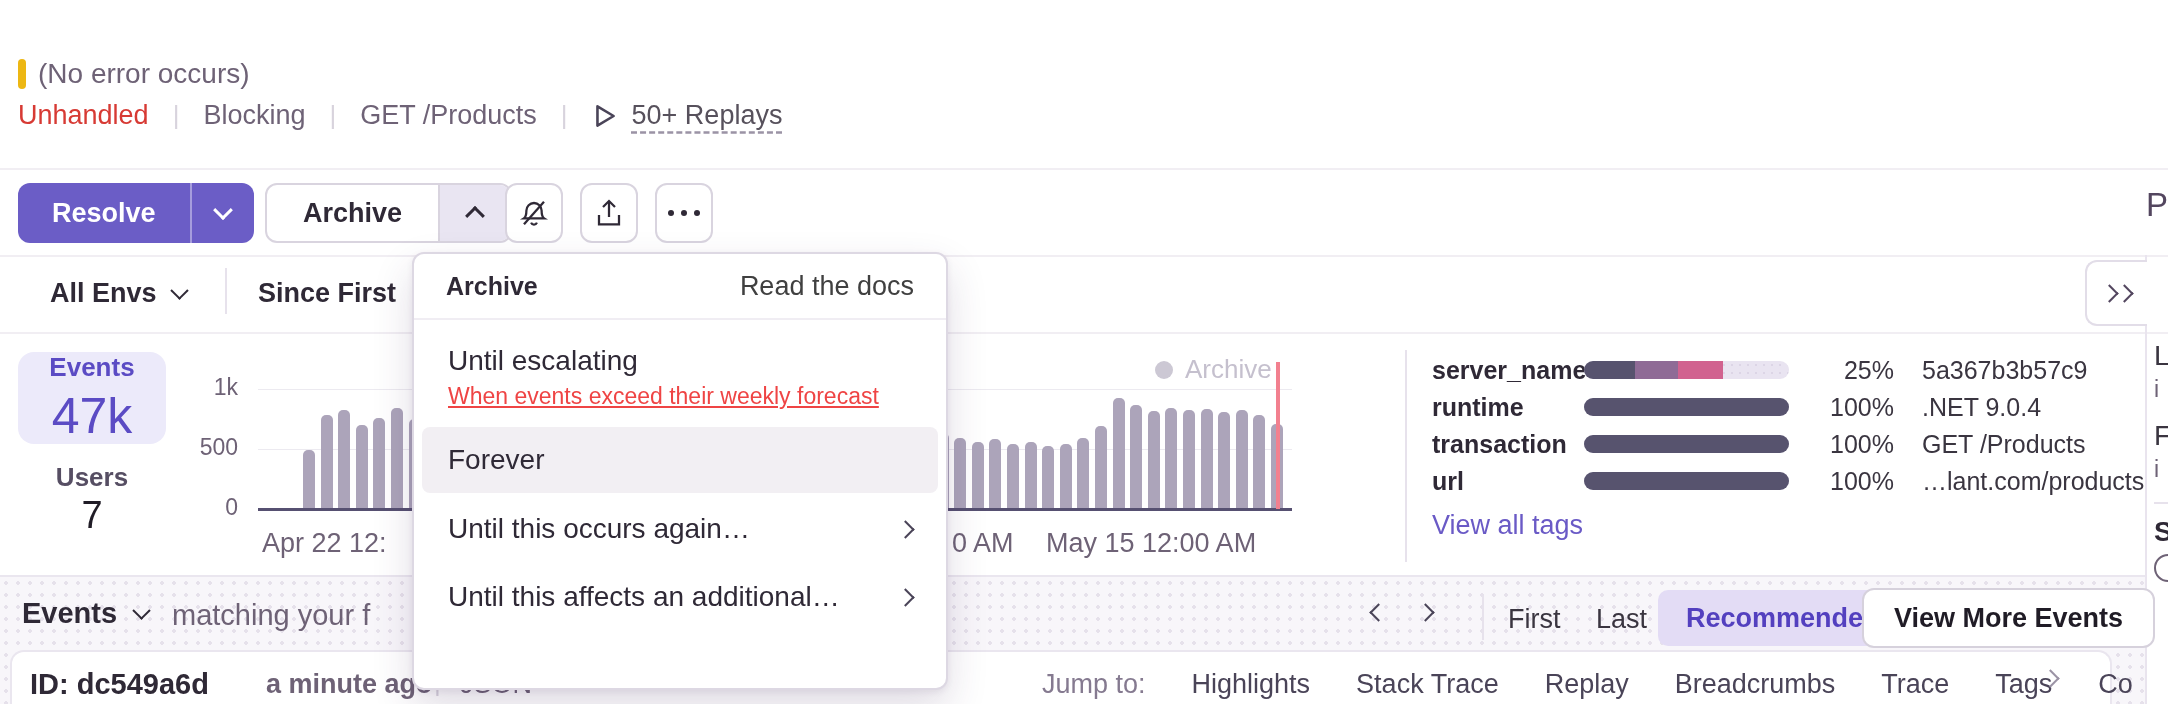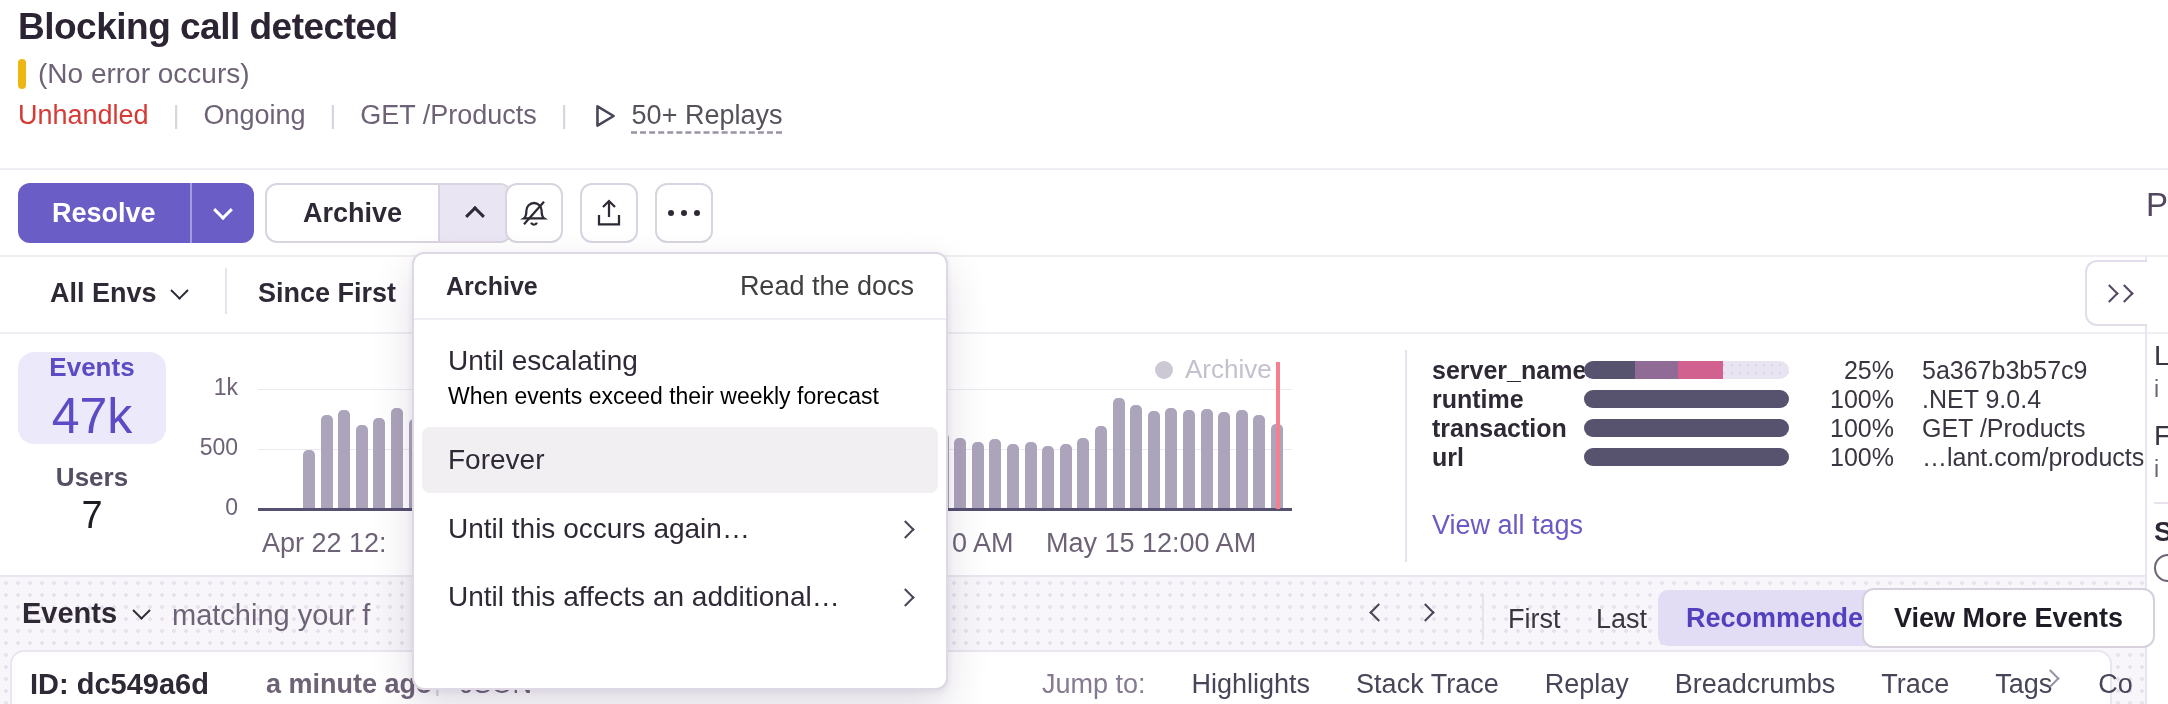--- a/index.html
+++ b/index.html
@@ -77,21 +77,21 @@
   .chart-area { left:258px; top:350px; width:1034px; height:159px; }
   .bar { position:absolute; bottom:0; width:12px; background:#aca4ba; border-radius:5px 5px 0 0; }
   .baseline { left:258px; top:508px; width:1034px; height:3px; background:#565071; }
   .xtick { top:528px; font-size:27px; color:#6e6276; white-space:nowrap; }
   .legend { left:1155px; top:354px; display:flex; align-items:center; gap:12px; color:#c5c0ce; font-size:26px; }
   .legend .dot { width:18px; height:18px; border-radius:50%; background:#ccc8d4; }
   .release-line { left:1276px; top:362px; width:4px; height:147px; background:#f2808f; }
 
   
   .tags-div { left:1405px; top:350px; height:212px; }
-  .tags { left:1432px; top:356px; display:flex; flex-direction:column; gap:1px; }
+  .tags { left:1432px; top:356px; display:flex; flex-direction:column; gap:9px; }
   .tag-row { display:flex; align-items:center; height:28px; }
   .tag-key { width:152px; font-size:25px; font-weight:700; color:#2f2936; }
   .tag-track { position:relative; width:205px; height:18px; border-radius:9px; background:#e9e4f1; overflow:hidden;
     background-image:radial-gradient(circle, #dcd5e6 1.3px, transparent 1.3px); background-size:8px 8px; }
   .seg { position:absolute; top:0; bottom:0; }
   .seg.dotted { background-image:radial-gradient(circle, rgba(255,255,255,.45) 1.3px, transparent 1.3px); background-size:7px 7px; }
   .tag-pct { width:95px; text-align:right; font-size:25px; color:#3a3540; margin-left:10px; }
   .tag-val { margin-left:28px; font-size:25px; color:#3a3540; white-space:nowrap; }
   .view-all { left:1432px; top:510px; font-size:27px; color:#6a5ac6; }
 
@@ -120,38 +120,37 @@
 
   
   .menu { left:412px; top:252px; width:536px; height:438px; background:#fff; border:2px solid #ddd8e3; border-radius:12px;
     box-shadow:0 18px 40px rgba(60,40,90,.16), 0 2px 6px rgba(60,40,90,.08); z-index:60; }
   .menu-head { height:66px; display:flex; align-items:center; justify-content:space-between; padding:0 32px; border-bottom:2px solid #f0edf3; }
   .menu-title { font-size:25px; font-weight:700; color:#2f2936; }
   .menu-docs { font-size:27px; color:#404040; }
   .menu-items { padding:12px 8px; }
   .mi { padding:13px 26px; border-radius:8px; }
   .mi .t { font-size:28px; color:#2f2936; }
-  .mi .sub { font-size:23px; color:#000000; margin-top:6px; }
+  .mi .sub { font-size:23px; color:#ef4444; margin-top:6px;text-decoration:underline; }
   .mi.hl { background:#f2eff3; padding-top:17px; padding-bottom:17px; margin-top:4px; }
   .mi.row { display:flex; align-items:center; justify-content:space-between; padding-top:16px; padding-bottom:16px; margin-top:4px; color:#4a4458; }
 </style>
 </head>
 <body>
 
 <div class="page">
 
-  <div class="abs issue-title">Blocking call detected</div>
   <div class="abs sub-row">
     <span class="level-bar"></span>
     <span class="sub-text">(No error occurs)</span>
   </div>
   <div class="abs meta-row">
     <span class="unhandled">Unhandled</span>
     <span class="meta-sep">|</span>
-    <span>Ongoing</span>
+    <span>Blocking</span>
     <span class="meta-sep">|</span>
     <span>GET /Products</span>
     <span class="meta-sep">|</span>
     <span class="play-ico">
       <svg width="26" height="28" viewBox="0 0 24 26">
           <path d="M5 4 L20 13 L5 22 Z" fill="none" stroke="#4a4458" stroke-width="2.4" stroke-linejoin="round"></path>
         </svg>
     </span>
     <span class="replays">50+ Replays</span>
   </div>

